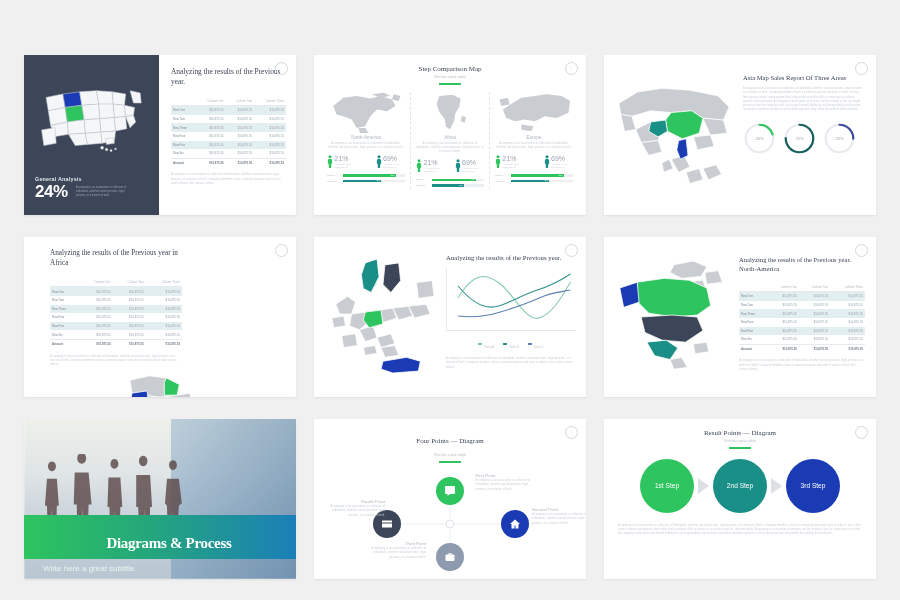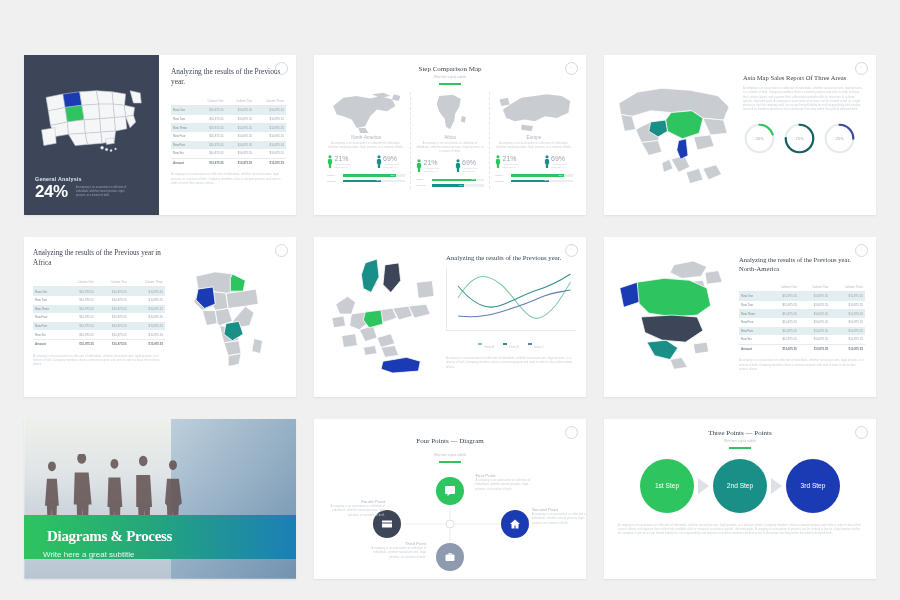--- a/index.html
+++ b/index.html
@@ -92,21 +92,21 @@
   
   .s3{display:flex;padding:10px 8px;box-sizing:border-box;}
   .s3 .m{width:125px;flex:none;display:flex;align-items:center;}
   .s3 .r{flex:1;padding:8px 4px 0 6px;box-sizing:border-box;}
   .s3 h2{margin:0;font-size:6.6px;line-height:9px;}
   .donuts{display:flex;gap:7px;margin-top:9px;}
   .donut{width:33px;height:33px;position:relative;}
   .donut .pv{position:absolute;inset:0;display:flex;align-items:center;justify-content:center;font-size:4px;color:#9aa3ae;}
 
   
-  .s4{display:flex;padding:12px 9px;box-sizing:border-box;}
+  .s4{display:flex;padding:12px 26px;box-sizing:border-box;flex-direction:column;}
   .s4 .l{width:132px;flex:none;}
   .s4 h2{margin:0;font-size:7.2px;line-height:9.6px;}
   .s4 .m{flex:1;display:flex;align-items:center;justify-content:center;}
 
   
   .s5{display:flex;padding:10px 8px;box-sizing:border-box;}
   .s5 .m{width:120px;flex:none;display:flex;align-items:center;}
   .s5 .r{flex:1;padding:6px 2px 0 4px;box-sizing:border-box;}
   .s5 h2{margin:0;font-size:6.8px;line-height:9px;}
   .chartbox{margin-top:6px;border-left:.5px solid #e6eaee;border-bottom:.5px solid #e6eaee;height:62px;position:relative;}
@@ -125,21 +125,21 @@
   .s7 .sky{position:absolute;inset:0;
     background:linear-gradient(180deg,#eef0ea 0%,#dfe4e6 35%,#c9d3da 62%,#b9c6d2 100%);}
   .s7 .glass{position:absolute;right:0;top:0;width:46%;height:100%;
     background:linear-gradient(115deg,rgba(150,180,205,.55),rgba(90,130,165,.75));}
   .s7 .grid{position:absolute;inset:0;
     background-image:linear-gradient(90deg,rgba(255,255,255,.25) 0 .5px,transparent .5px 9px),
                      linear-gradient(0deg,rgba(255,255,255,.18) 0 .5px,transparent .5px 11px);}
   .s7 .ppl{position:absolute;left:6%;top:22%;height:54%;width:62%;}
   .s7 .band{position:absolute;left:0;right:0;bottom:20px;height:44px;
     background:linear-gradient(90deg,#2ec45f 0%,#24a77a 45%,#1b7fb8 100%);}
-  .s7 .band h2{margin:5px;padding:8px 0 0 18px;color:#fff;font-size:15px;font-family:"Liberation Serif",serif;font-weight:bold;letter-spacing:-.3px;}
+  .s7 .band h2{margin:12px;padding:8px 0 0 18px;color:#fff;font-size:15px;font-family:"Liberation Serif",serif;font-weight:bold;letter-spacing:-.3px;text-align:center;}
   .s7 .band p{margin:1px 0 0 19px;color:#eaf6ef;font-size:8px;}
 
   
   .s8{padding:10px 8px;box-sizing:border-box;position:relative;}
   .s8 h2{margin:8px;font-size:7px;}
   .s8 .sml{font-size:2.8px;margin-top:2px;}
   .s8 .rule{width:22px;height:1.6px;background:#2ec45f;margin:4px auto 0;}
   .diag{position:relative;height:118px;margin-top:2px;}
   .node{position:absolute;width:28px;height:28px;border-radius:50%;display:flex;align-items:center;justify-content:center;}
   .node svg{width:12px;height:12px;fill:#fff;}
@@ -759,21 +759,21 @@
       </div>
       <div class="cap4" style="left:2%;top:34px;text-align:right">
         <h4>Fourth Point</h4>
         <div class="lorem">A company is an association or collection of individuals, whether natural persons, legal persons, or a mixture of both.</div>
       </div>
     </div>
     <div class="badge">◌</div>
   </div>
 
   <div class="slide s9">
-    <h2 class="ttl ctr">Three Points — Points</h2>
+    <h2 class="ttl ctr">Result Points — Diagram</h2>
     <div class="sub ctr sml">Write here a great subtitle</div>
     <div class="rule"></div>
     <div class="steps">
       <div class="step" style="background:#2ec45f">
           <span>1st Step</span>
         </div>
       <div class="arrow"></div>
       <div class="step" style="background:#1a8f87">
           <span>2nd Step</span>
         </div>

